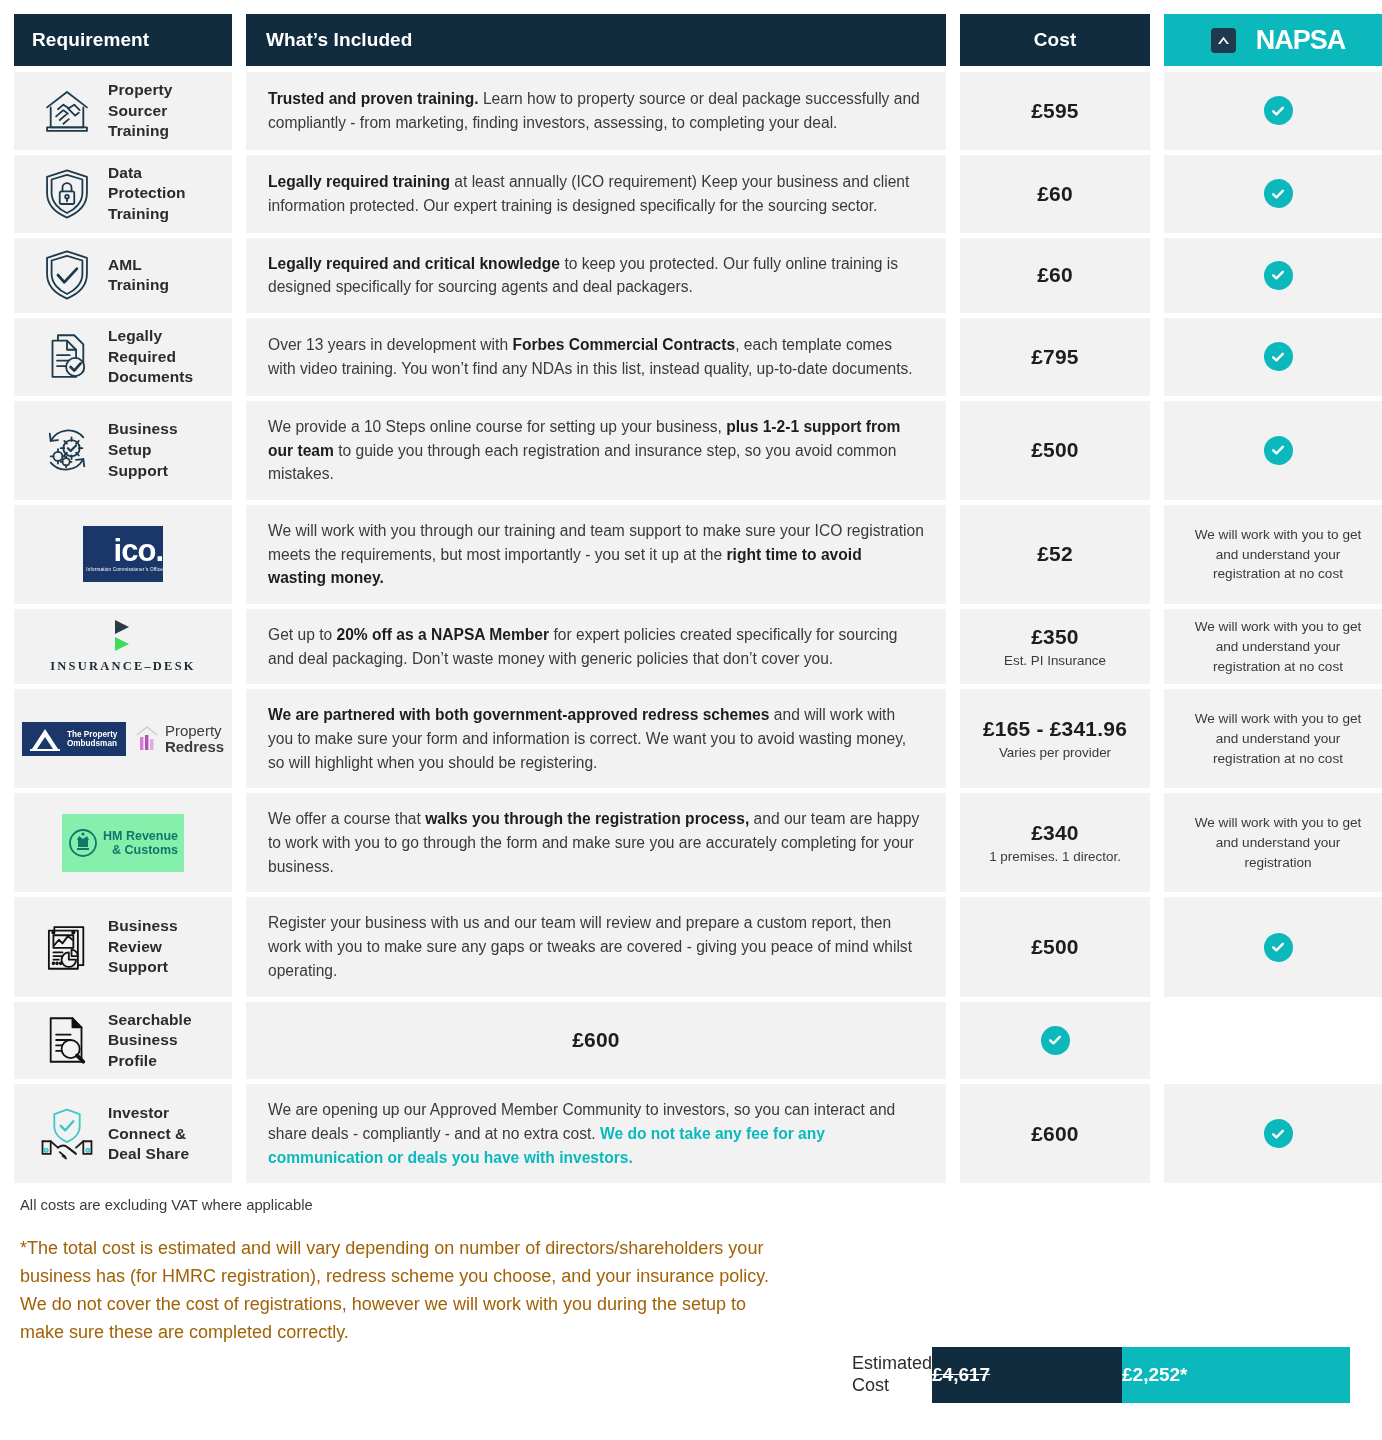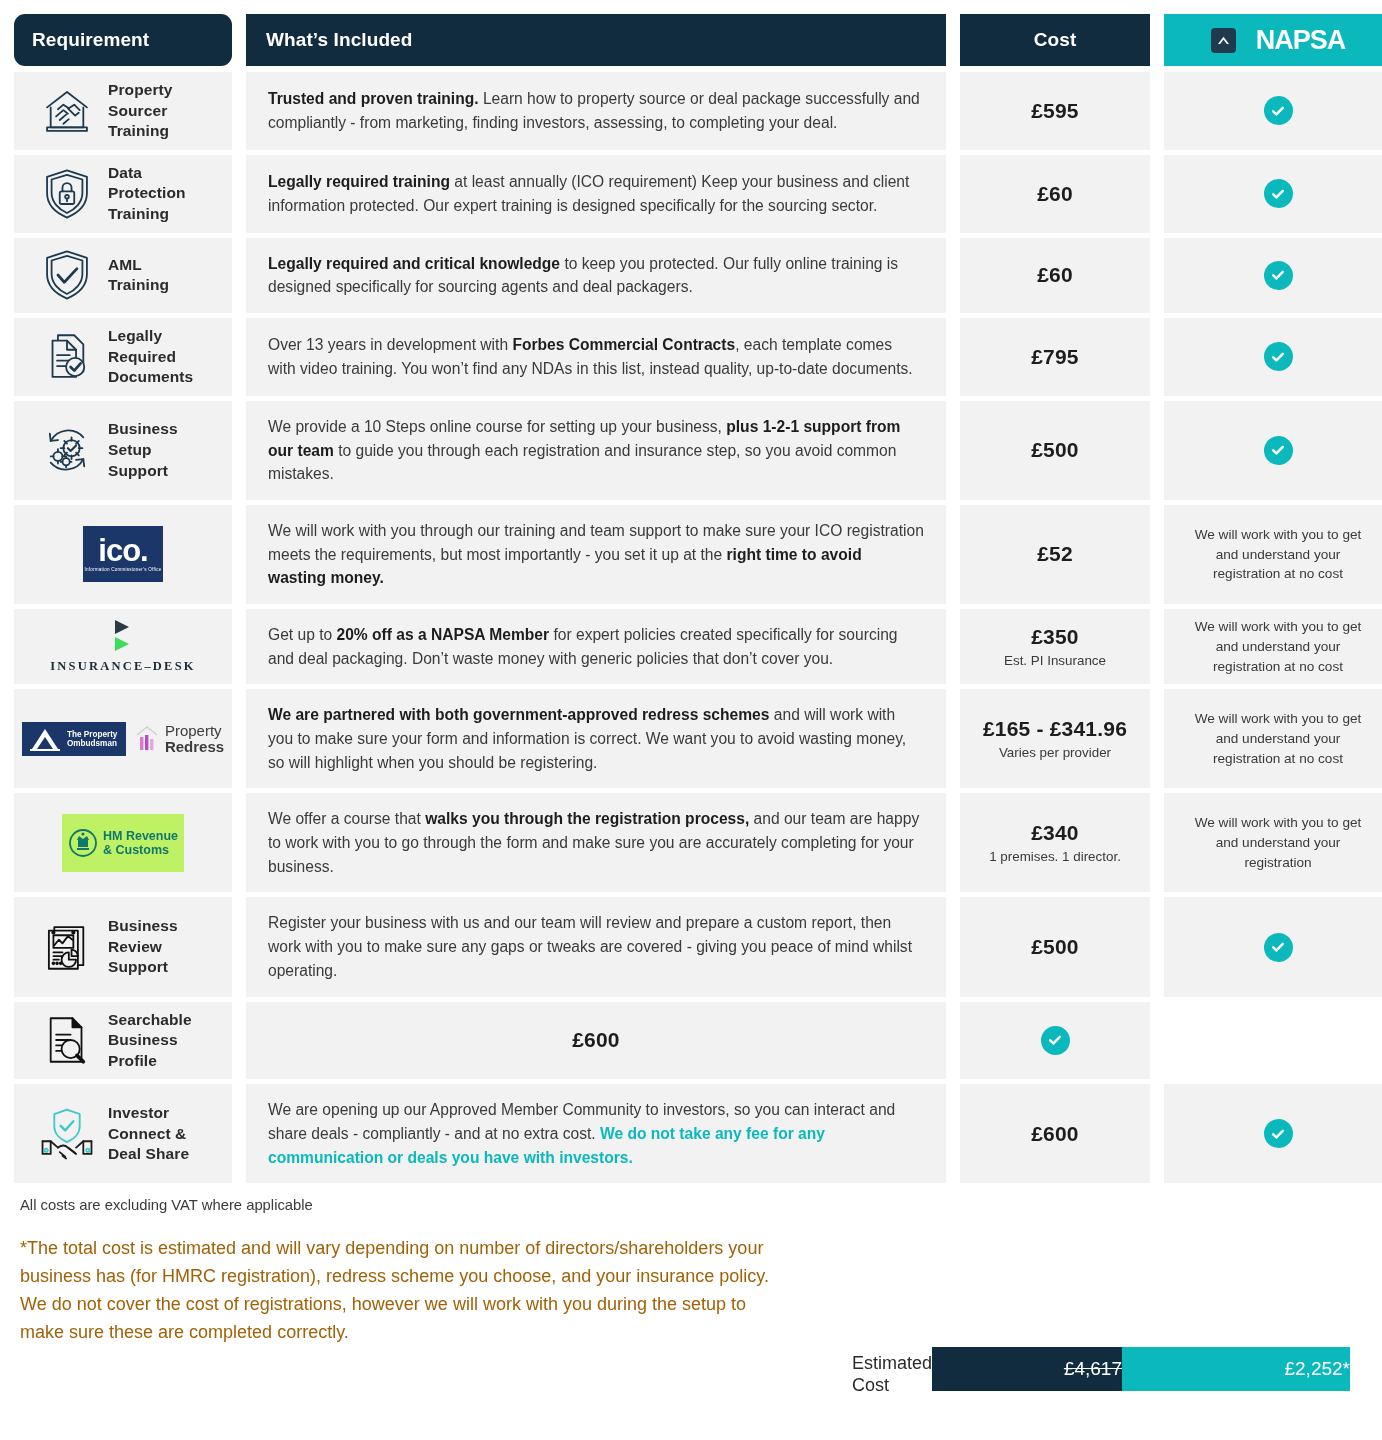--- a/index.html
+++ b/index.html
@@ -28,21 +28,21 @@
   .header-row .hcell {
     background: #122c3f;
     color: #ffffff;
     height: 52px;
     display: flex;
     align-items: center;
     font-weight: bold;
     font-size: 19px;
     letter-spacing: .1px;
   }
-  .header-row .hcell.req { padding-left: 18px; border-radius: 11px; }
+  .header-row .hcell.req { padding-left: 18px; }
   .header-row .hcell.inc { padding-left: 20px; }
   .header-row .hcell.cost { justify-content: center; }
   .header-row .hcell.napsa {
     background: #0bb9bd;
     justify-content: center;
   }
   .napsa-logo {
     display: flex;
     align-items: center;
     gap: 20px;
@@ -94,21 +94,21 @@
     padding: 8px 10px;
   }
 
   
   .ico-logo {
     background: #1b3668;
     width: 80px;
     height: 56px;
     display: flex;
     flex-direction: column;
-    align-items: center;
+    align-items: flex-end;
     justify-content: center;
     color: #ffffff;
   }
   .ico-logo .ico-word {
     font-weight: bold;
     font-size: 31px;
     line-height: .9;
     letter-spacing: -1px;
   }
   .ico-logo .ico-sub {
@@ -134,23 +134,23 @@
     display: flex; align-items: center; gap: 4px;
     padding: 8px 5px;
   }
   .tpo-text { color: #fff; font-size: 8.2px; font-weight: bold; line-height: 1.12; }
   .pr-logo { display: flex; align-items: center; gap: 5px; }
   .pr-text { line-height: 1.06; color: #3b3b3b; }
   .pr-text .t1 { font-size: 15px; }
   .pr-text .t2 { font-size: 15px; font-weight: bold; }
 
   .hmrc-logo {
-    background: #bef264;
+    background: #86efac;
     width: 122px; height: 58px;
-    display: flex; align-items: center; justify-content: center; gap: 5px;
+    display: flex; align-items: center; justify-content: center; gap: 5px; text-align: right;
   }
   .hmrc-text { color: #10776b; font-weight: bold; font-size: 12.5px; line-height: 1.12; }
 
   
   .cell.inc {
     padding: 14px 22px;
     font-size: 15.6px;
     line-height: 1.52;
     color: #3a3a3a;
     align-items: center;
@@ -204,25 +204,25 @@
     grid-column: 2;
     justify-self: end;
     align-self: start;
     text-align: left;
     font-size: 18px;
     line-height: 1.22;
     color: #2b2b2b;
     padding-top: 6px;
   }
   .total-box {
-    height: 44px;
+    height: 56px;
     display: flex;
     align-items: center;
-    justify-content: flex-end;
-    font-weight: normal;
+    justify-content: flex-start;
+    font-weight: bold;
     font-size: 19px;
     color: #ffffff;
     align-self: start;
   }
   .total-box.dark { background: #122c3f; }
   .total-box.dark span { text-decoration: line-through; }
   .total-box.teal { background: #0bb9bd; }
 </style>
 </head>
 <body>

